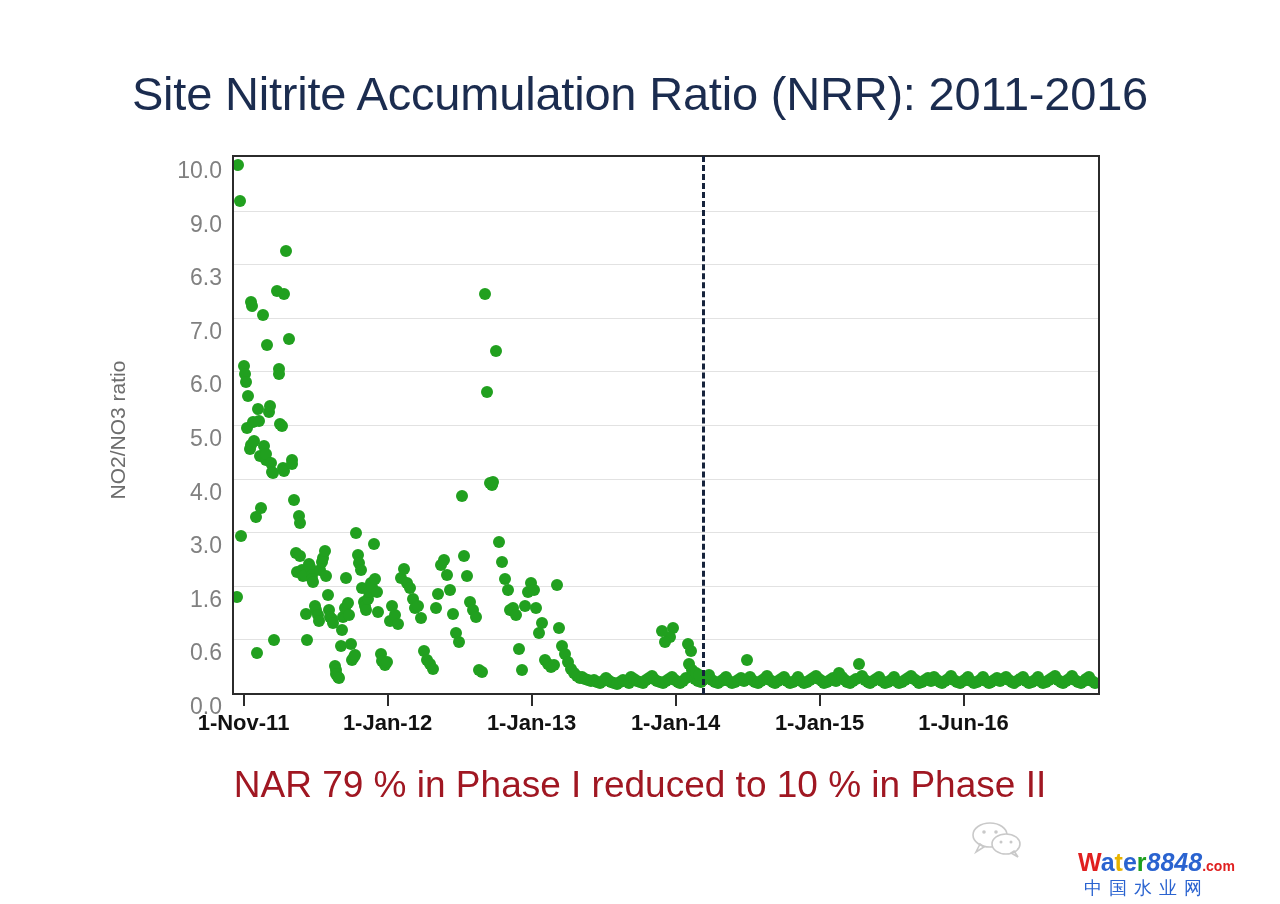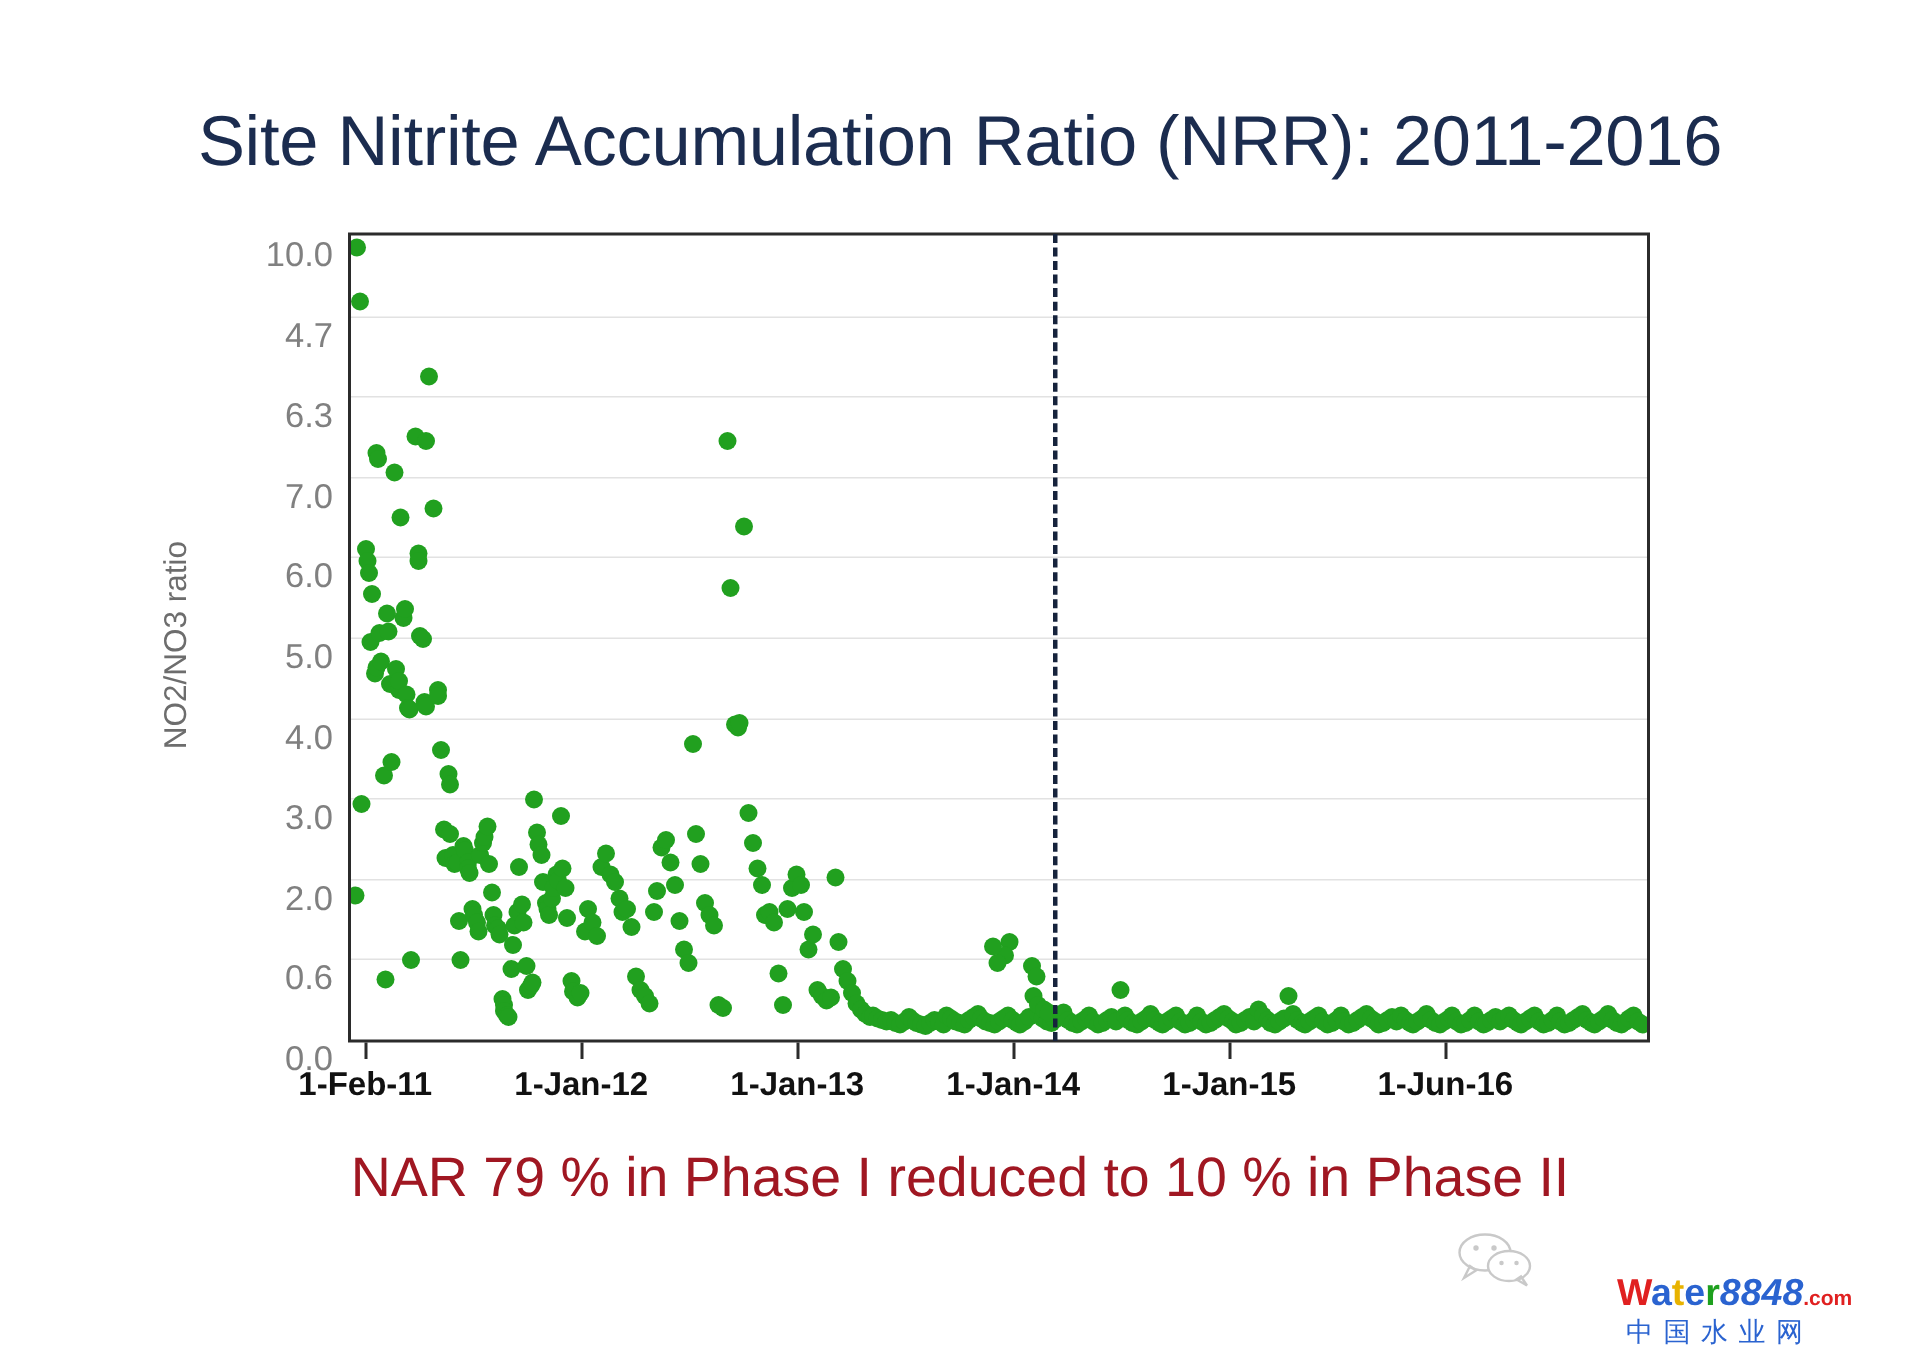--- a/index.html
+++ b/index.html
@@ -229,28 +229,28 @@
 <body>
 
 <div id="slide-title">Site Nitrite Accumulation Ratio (NRR): 2011-2016</div>
 
 <div id="chart-figure">
 
   <div id="y-axis-title">NO2/NO3 ratio</div>
 
   <div id="y-tick-labels">
       <div class="ytick" style="top: 15px;">10.0</div>
-      <div class="ytick" style="top: 68.6px;">4.7</div>
+      <div class="ytick" style="top: 68.6px;">9.0</div>
       <div class="ytick" style="top: 122.2px;">6.3</div>
       <div class="ytick" style="top: 175.8px;">7.0</div>
       <div class="ytick" style="top: 229.4px;">6.0</div>
       <div class="ytick" style="top: 283px;">5.0</div>
       <div class="ytick" style="top: 336.6px;">4.0</div>
       <div class="ytick" style="top: 390.2px;">3.0</div>
-      <div class="ytick" style="top: 443.8px;">2.0</div>
+      <div class="ytick" style="top: 443.8px;">1.6</div>
       <div class="ytick" style="top: 497.4px;">0.6</div>
       <div class="ytick" style="top: 551px;">0.0</div>
     </div>
 
   <div id="plot-area">
     <div id="gridlines">
         <div class="gridline" style="top: 53.6px;"></div>
         <div class="gridline" style="top: 107.2px;"></div>
         <div class="gridline" style="top: 160.8px;"></div>
         <div class="gridline" style="top: 214.4px;"></div>
@@ -634,21 +634,21 @@
 
   <div id="x-ticks">
       <div class="xtickmark" style="left: 11.52px;"></div>
       <div class="xtickmark" style="left: 155.52px;"></div>
       <div class="xtickmark" style="left: 299.52px;"></div>
       <div class="xtickmark" style="left: 443.52px;"></div>
       <div class="xtickmark" style="left: 587.52px;"></div>
       <div class="xtickmark" style="left: 731.52px;"></div>
     </div>
   <div id="x-tick-labels">
-      <div class="xtick" style="left: 11.52px;">1-Feb-11</div>
+      <div class="xtick" style="left: 11.52px;">1-Nov-11</div>
       <div class="xtick" style="left: 155.52px;">1-Jan-12</div>
       <div class="xtick" style="left: 299.52px;">1-Jan-13</div>
       <div class="xtick" style="left: 443.52px;">1-Jan-14</div>
       <div class="xtick" style="left: 587.52px;">1-Jan-15</div>
       <div class="xtick" style="left: 731.52px;">1-Jun-16</div>
     </div>
 </div>
 
 <div id="chart-caption">NAR 79 % in Phase I reduced to 10 % in Phase II</div>
 

